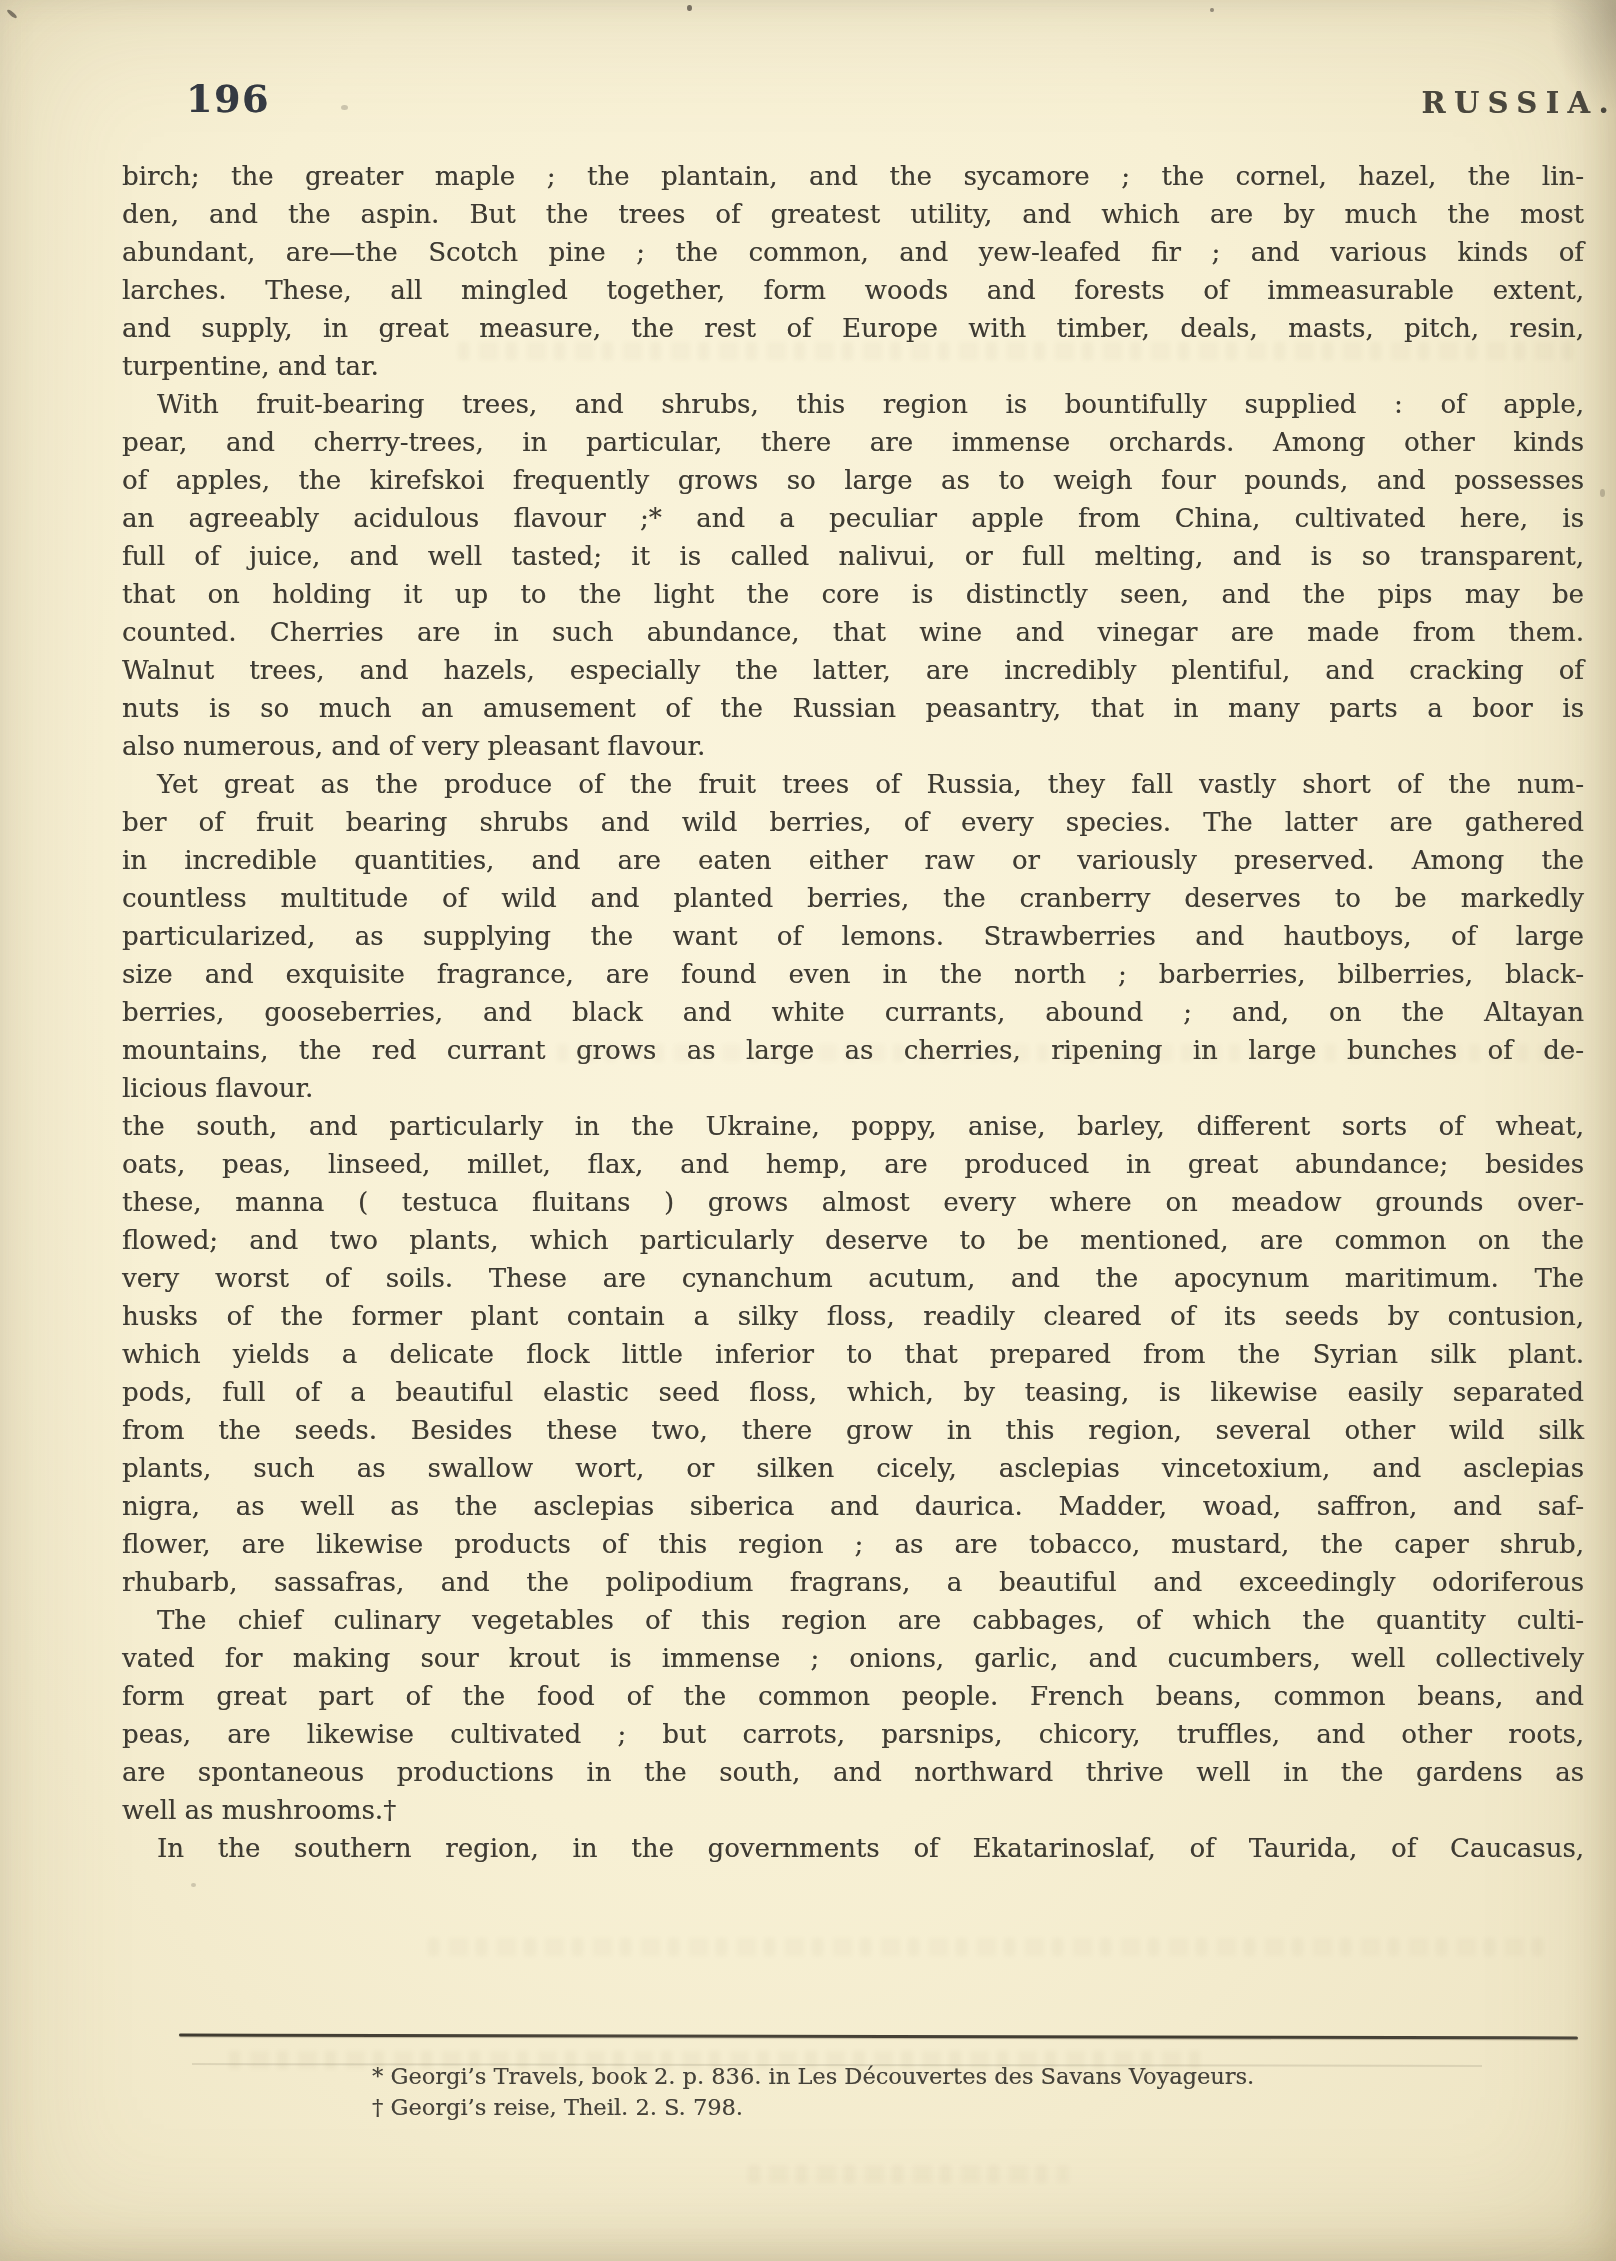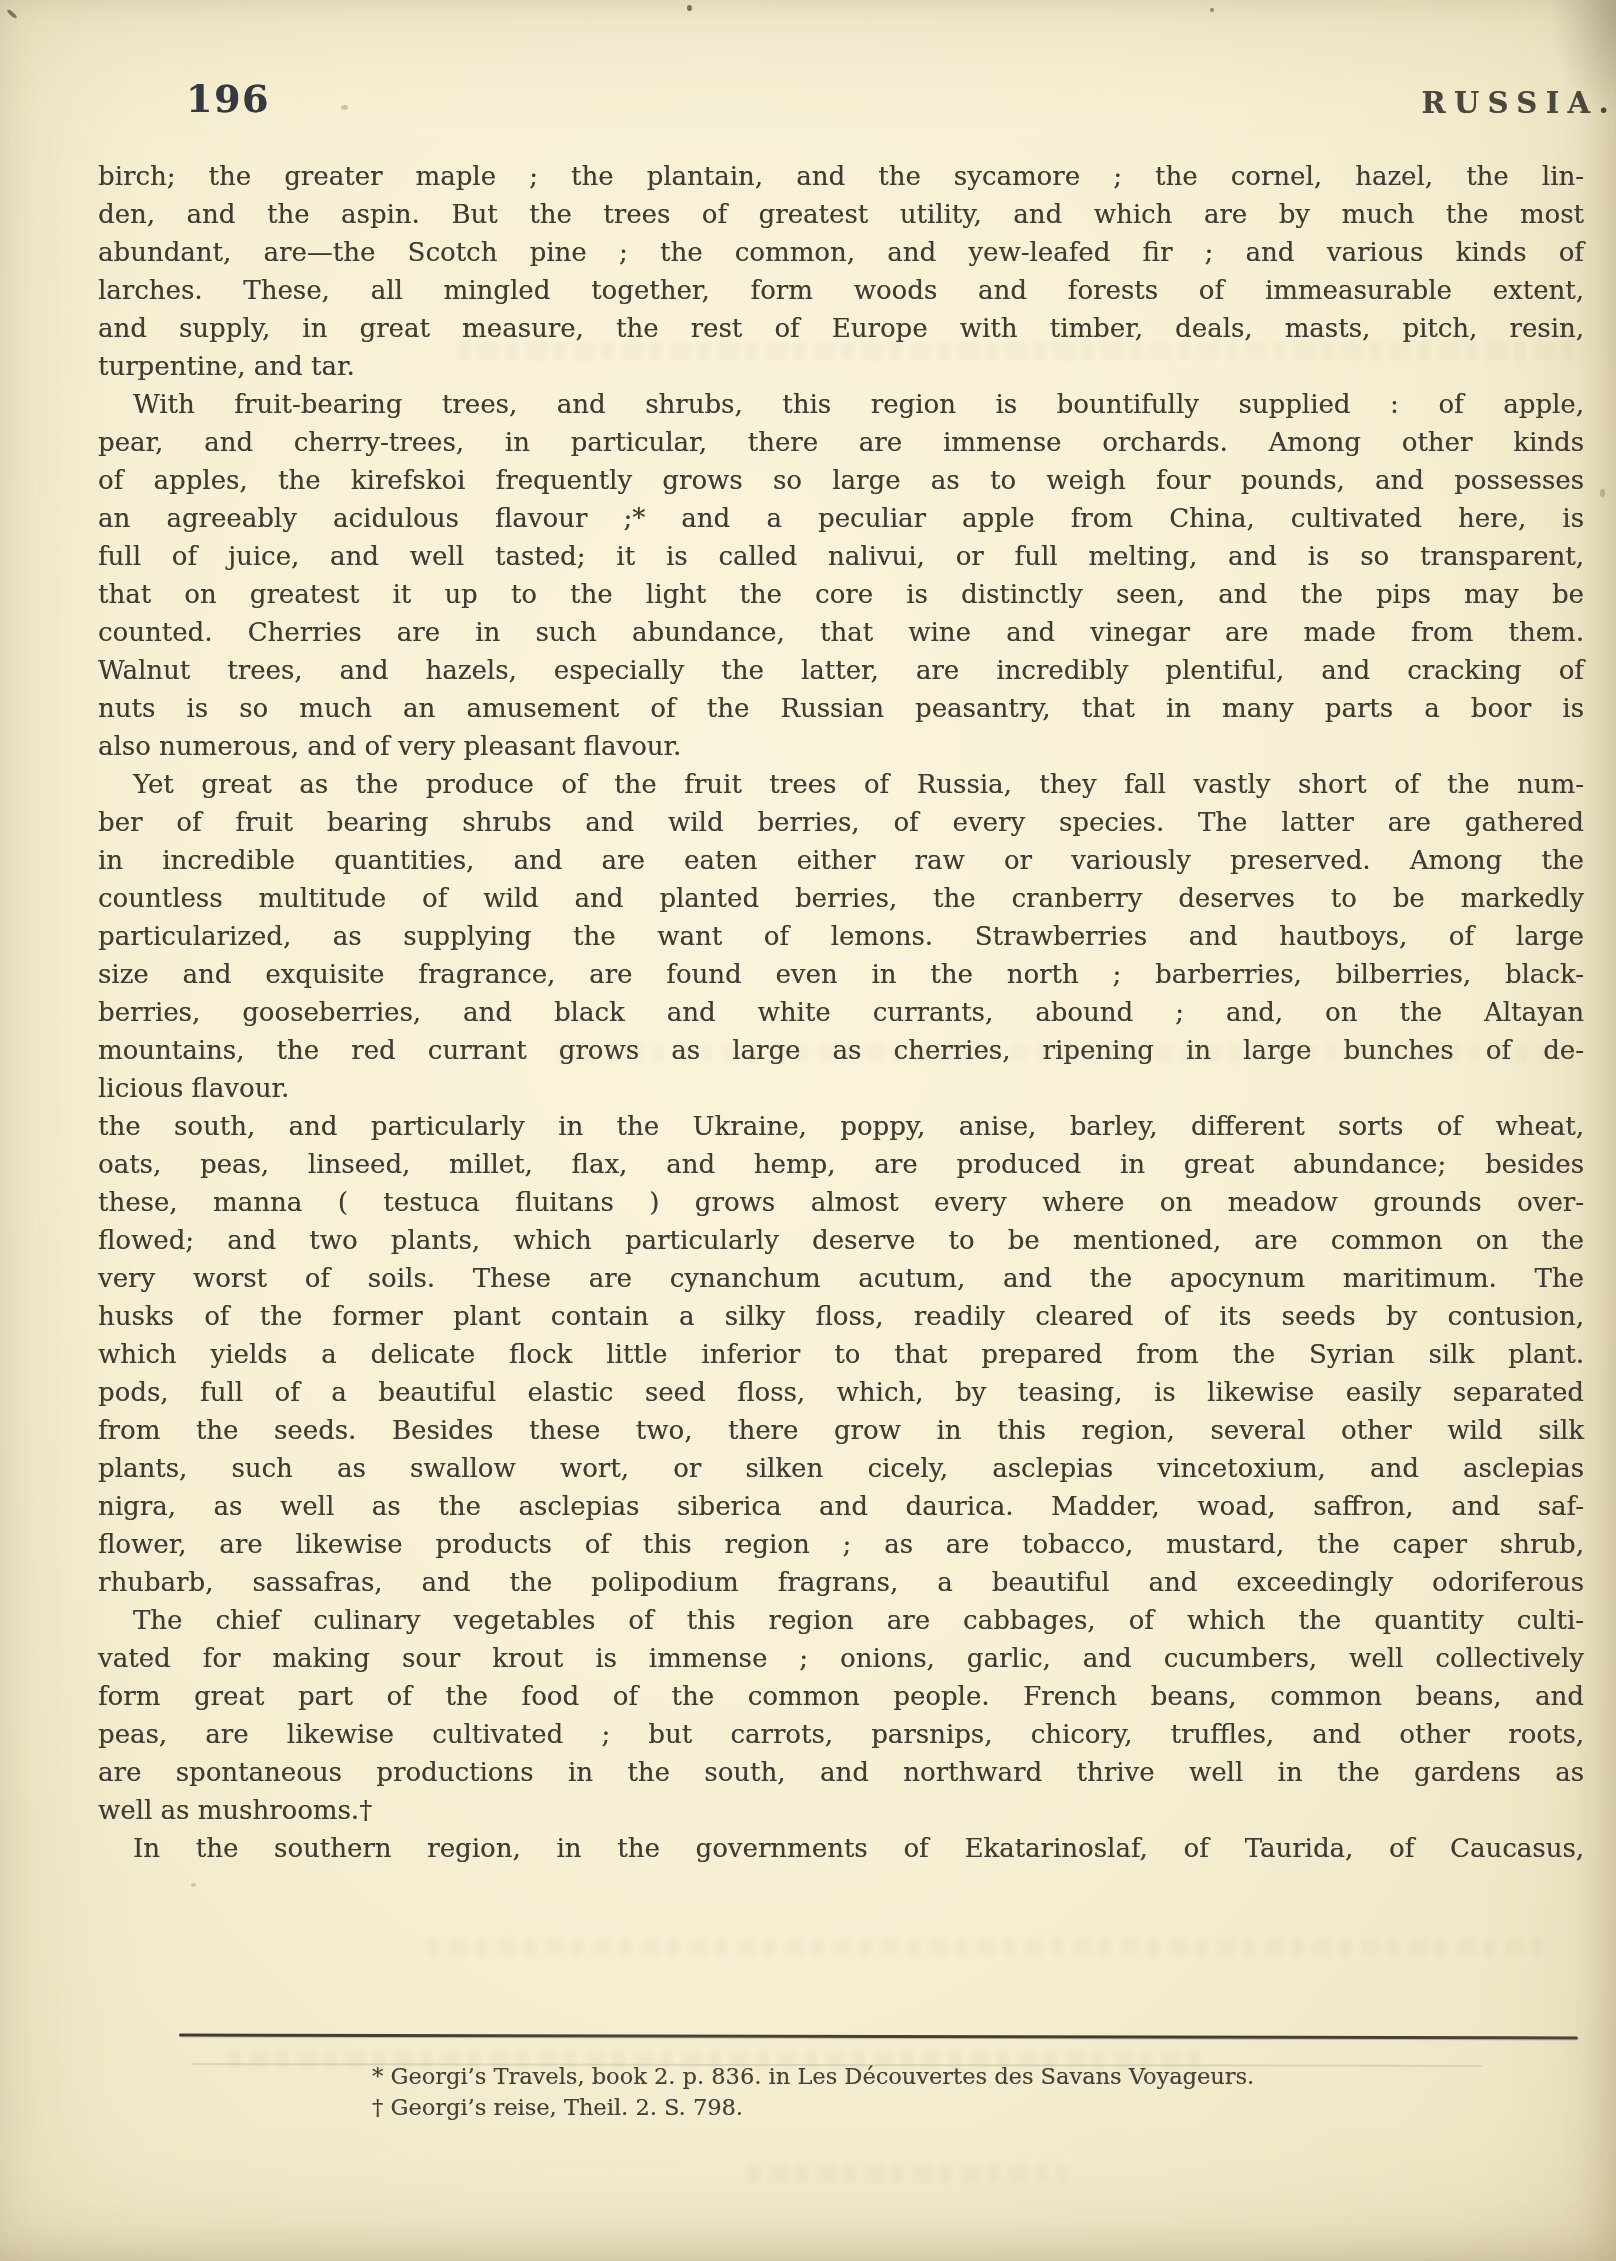--- a/index.html
+++ b/index.html
@@ -33,21 +33,21 @@
   .text-block{
     position:absolute;left:98px;top:157px;width:1486px;
     font-size:26px;line-height:38px;
     text-shadow:0.2px 0.2px 0.3px rgba(62,57,46,0.55);
   }
   .para{margin:0;}
   .line{
     text-align:justify;
     text-align-last:justify;
     white-space:normal;
-    height:38px;overflow:visible;
+    height:38px;overflow:visible;margin-left:24px;
   }
   .line.lastline{text-align-last:left;}
   .line.indent{text-indent:35px;}
   .fnrule{
     position:absolute;left:179px;top:2035px;width:1399px;height:3.1px;
     background:linear-gradient(90deg,#3f3b30 0%,#4a453a 30%,#403c31 70%,#4a463b 100%);
     border-radius:2.3px;
     transform:rotate(0.12deg);
     box-shadow:0 0.8px 0.8px rgba(80,70,50,0.35);
   }
@@ -95,21 +95,21 @@
         <div class="line">larches. These, all mingled together, form woods and forests of immeasurable extent,</div>
         <div class="line">and supply, in great measure, the rest of Europe with timber, deals, masts, pitch, resin,</div>
         <div class="line lastline">turpentine, and tar.</div>
       </div>
       <div class="para">
         <div class="line indent">With fruit-bearing trees, and shrubs, this region is bountifully supplied : of apple,</div>
         <div class="line">pear, and cherry-trees, in particular, there are immense orchards. Among other kinds</div>
         <div class="line">of apples, the kirefskoi frequently grows so large as to weigh four pounds, and possesses</div>
         <div class="line">an agreeably acidulous flavour ;* and a peculiar apple from China, cultivated here, is</div>
         <div class="line">full of juice, and well tasted; it is called nalivui, or full melting, and is so transparent,</div>
-        <div class="line">that on greatest it up to the light the core is distinctly seen, and the pips may be</div>
+        <div class="line">that on holding it up to the light the core is distinctly seen, and the pips may be</div>
         <div class="line">counted. Cherries are in such abundance, that wine and vinegar are made from them.</div>
         <div class="line">Walnut trees, and hazels, especially the latter, are incredibly plentiful, and cracking of</div>
         <div class="line">nuts is so much an amusement of the Russian peasantry, that in many parts a boor is</div>
         <div class="line lastline">also numerous, and of very pleasant flavour.</div>
       </div>
       <div class="para">
         <div class="line indent">Yet great as the produce of the fruit trees of Russia, they fall vastly short of the num-</div>
         <div class="line">ber of fruit bearing shrubs and wild berries, of every species. The latter are gathered</div>
         <div class="line">in incredible quantities, and are eaten either raw or variously preserved. Among the</div>
         <div class="line">countless multitude of wild and planted berries, the cranberry deserves to be markedly</div>

